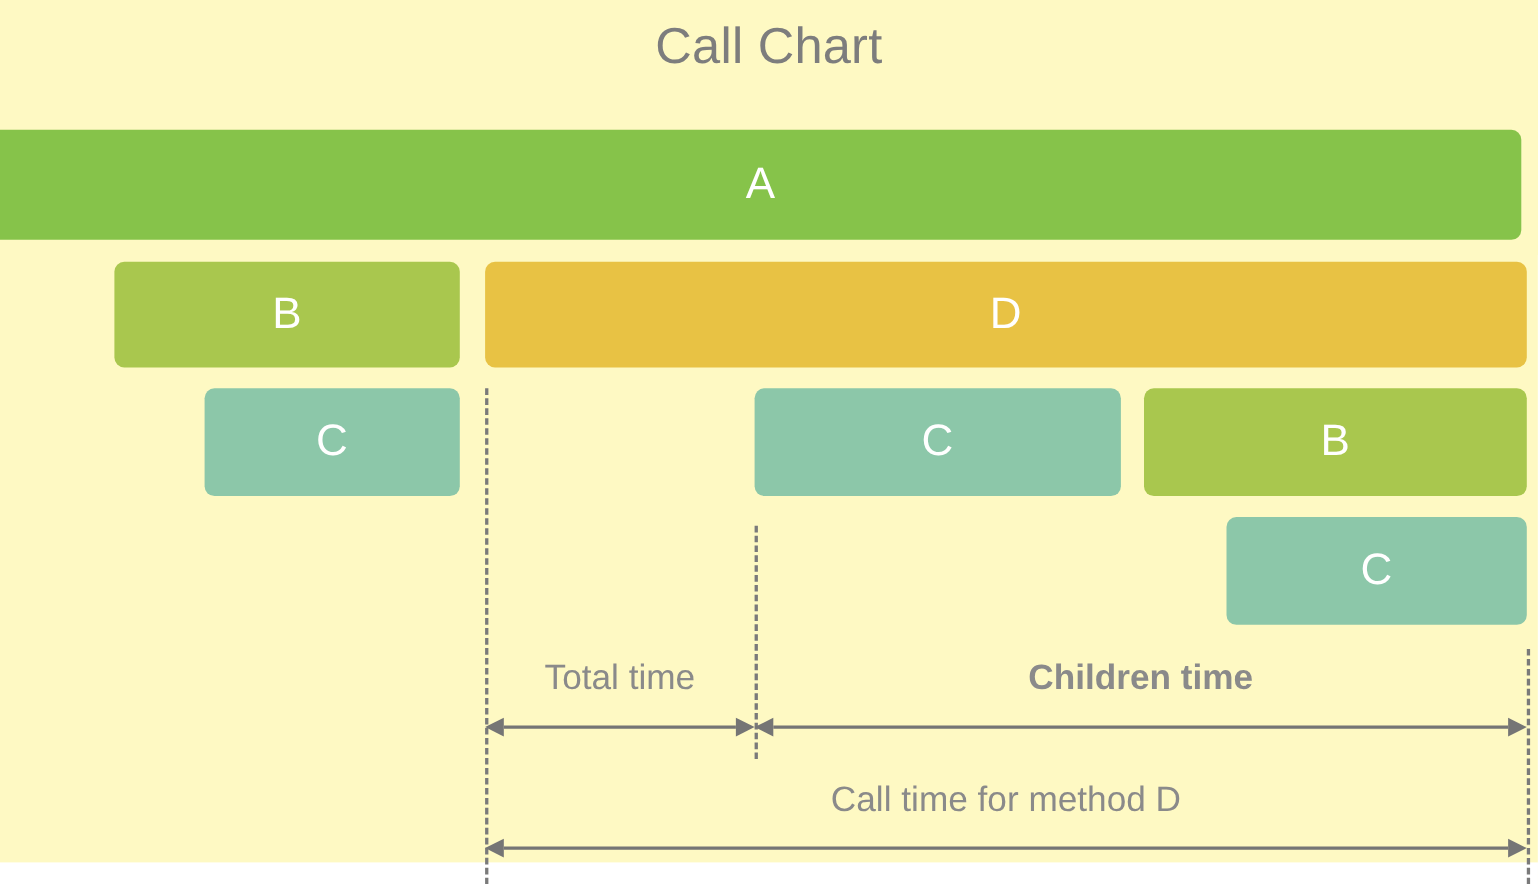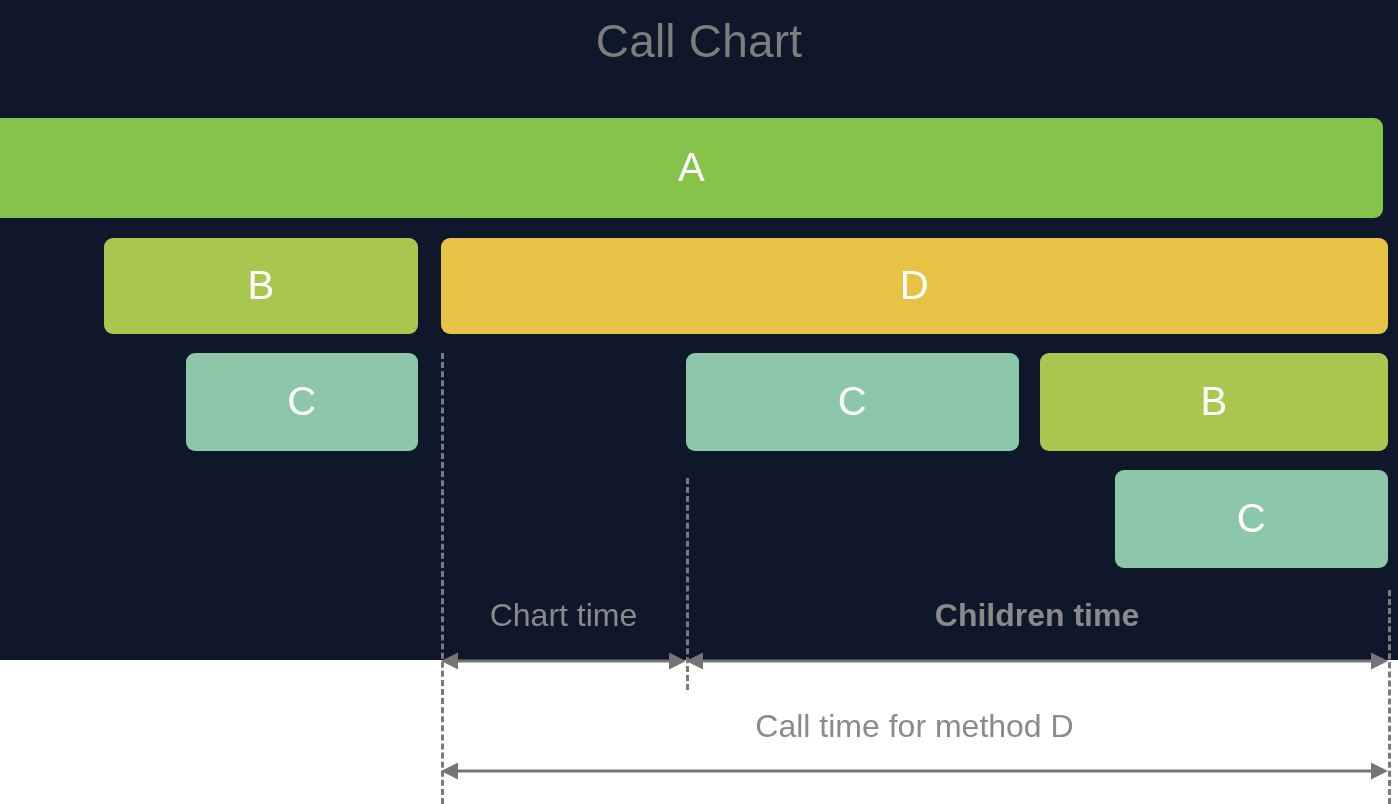--- a/index.html
+++ b/index.html
@@ -11,22 +11,22 @@
   }
   body {
     width: 1398px;
     height: 804px;
     font-family: "Liberation Sans", sans-serif;
     overflow: hidden;
   }
   #stage {
     position: relative;
     width: 1398px;
-    height: 660px;
-    background: #0f172a;
+    height: 784px;
+    background: #fef9c3;
   }
 
   
   .chart-title {
     position: absolute;
     left: 0;
     top: 10px;
     width: 1398px;
     text-align: center;
     font-size: 46px;
@@ -113,21 +113,21 @@
       <div class="bar" style="left: 1115px; top: 470px; width: 273px; height: 98px; background: rgb(140, 199, 169);">
         <span class="bar-label" style="color: rgb(255, 255, 255);">C</span>
       </div>
     </div>
   <div id="guides-layer">
       <div class="guide" style="left: 441px; top: 353px; height: 451px; border-left-color: rgb(122, 122, 122);"></div>
       <div class="guide" style="left: 686px; top: 478px; height: 212px; border-left-color: rgb(122, 122, 122);"></div>
       <div class="guide" style="left: 1388px; top: 590px; height: 214px; border-left-color: rgb(122, 122, 122);"></div>
     </div>
   <div id="annotations-layer">
-      <div class="annotation-label" style="left: 441px; top: 595px; width: 245px; color: rgb(138, 138, 138);">Chart time</div>
+      <div class="annotation-label" style="left: 441px; top: 595px; width: 245px; color: rgb(138, 138, 138);">Total time</div>
       <div class="annotation-arrow" style="left: 441px; top: 648px; width: 245px;">
         <svg viewBox="0 0 245 26" preserveAspectRatio="none">
           <line x1="17" y1="13" x2="228" y2="13" stroke="#757575" stroke-width="3"></line>
           <polygon points="0,13 17,4.5 17,21.5" fill="#757575"></polygon>
           <polygon points="245,13 228,4.5 228,21.5" fill="#757575"></polygon>
         </svg>
       </div>
       <div class="annotation-label" style="left: 686px; top: 595px; width: 702px; color: rgb(138, 138, 138); font-weight: bold;">Children time</div>
       <div class="annotation-arrow" style="left: 686px; top: 648px; width: 702px;">
         <svg viewBox="0 0 702 26" preserveAspectRatio="none">

